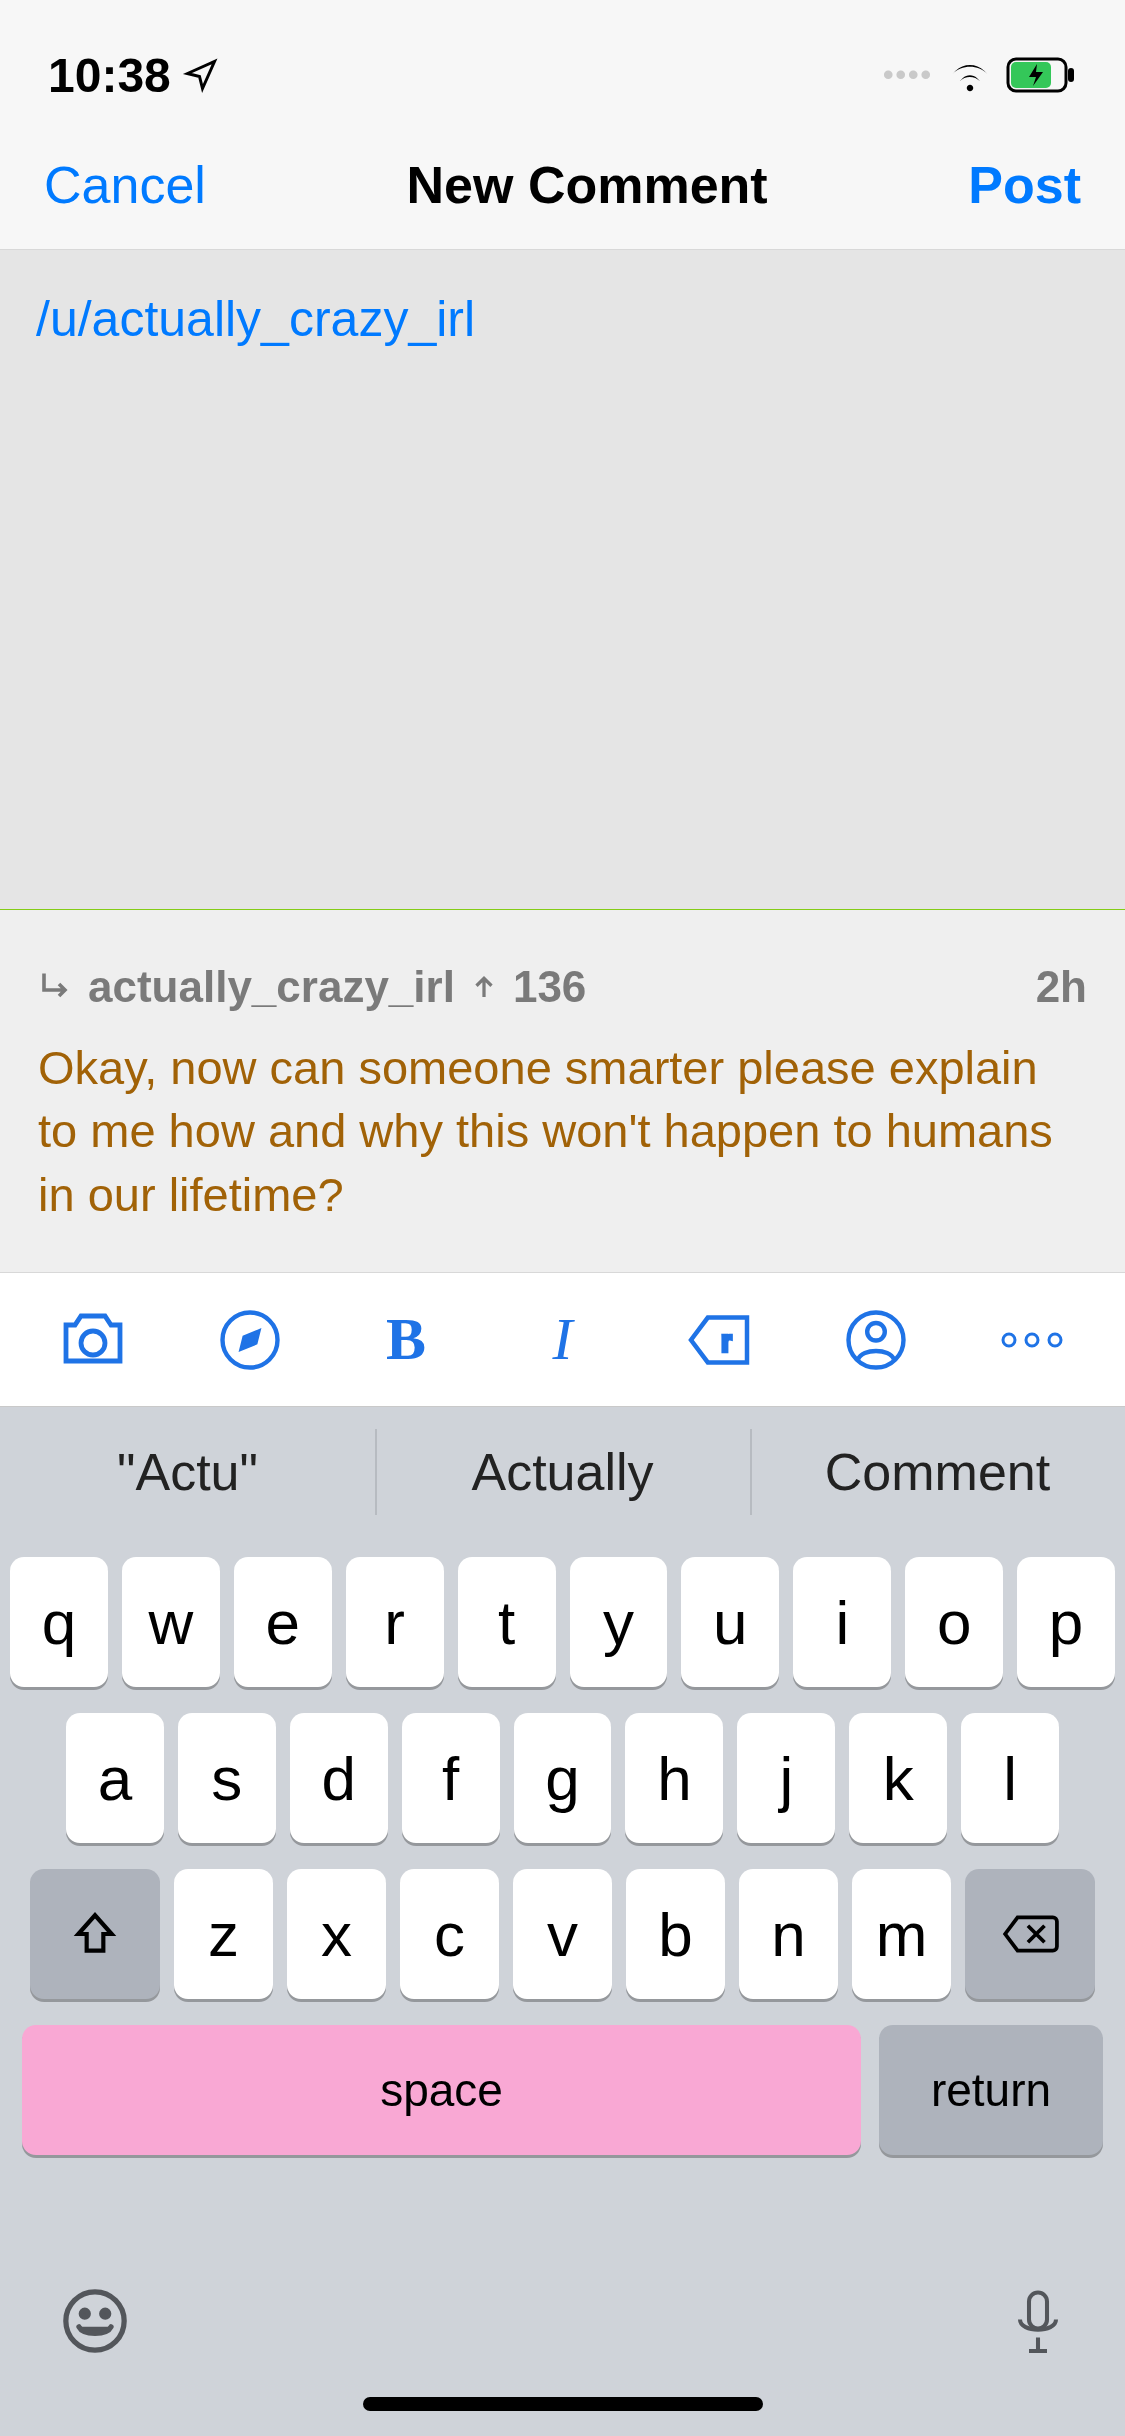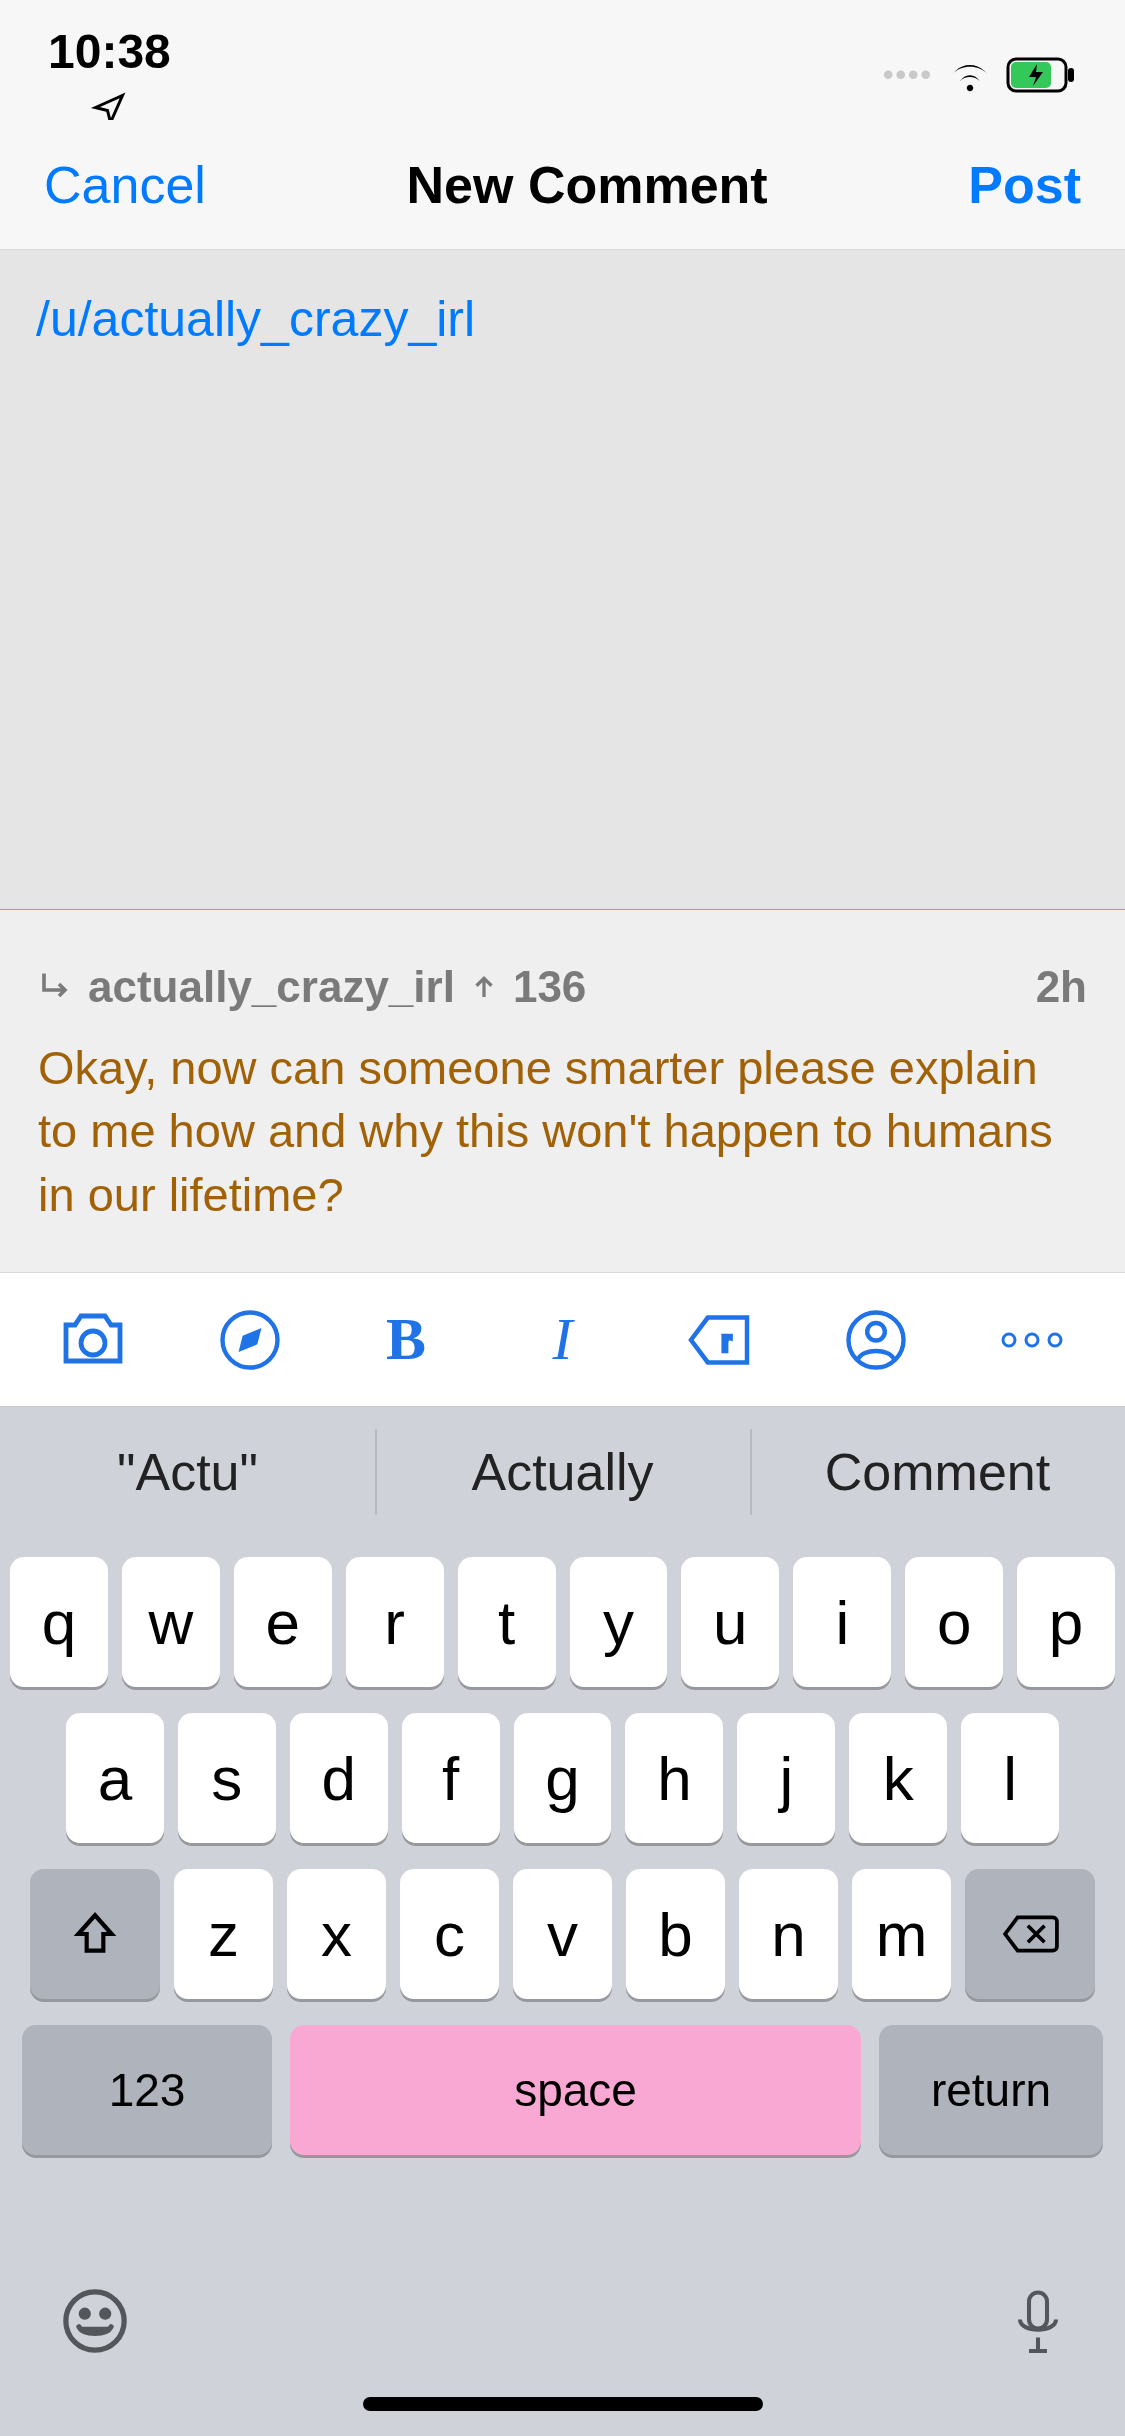--- a/index.html
+++ b/index.html
@@ -15,21 +15,21 @@
   .status-bar {
     height: 120px;
     display: flex;
     align-items: center;
     justify-content: space-between;
     padding: 30px 48px 0 48px;
     font-size: 48px;
     font-weight: 600;
     color: #000;
   }
-  .status-left { display:flex; align-items:center; gap:12px;flex-direction:column; }
+  .status-left { display:flex; align-items:center; gap:12px; }
   .status-right { display:flex; align-items:center; gap:14px; }
   .dots { color:#c9c9c9; letter-spacing:2px; font-size:30px; }
   .wifi-svg, .battery-svg, .loc-svg { display:block; }
 
   
   .nav-bar {
     height: 130px;
     display:flex;
     align-items:center;
     justify-content:space-between;
@@ -279,21 +279,20 @@
     <div class="key letter">m</div>
     <div class="key fn">
       <svg width="58" height="42" viewBox="0 0 28 20" fill="none" stroke="#000" stroke-width="1.8">
         <path d="M8 2 H25 a2 2 0 0 1 2 2 V16 a2 2 0 0 1 -2 2 H8 L2 10 Z"></path>
         <path d="M13 6 L21 14 M21 6 L13 14"></path>
       </svg>
     </div>
   </div>
 
   <div class="krow row4">
-    <div class="key k123">123</div>
     <div class="key space">space</div>
     <div class="key return">return</div>
   </div>
 
 </div>
 
 <div class="bottom-row">
   <div>
     <svg width="70" height="70" viewBox="0 0 24 24" fill="none" stroke="#53565b" stroke-width="1.8">
       <circle cx="12" cy="12" r="10"></circle>

